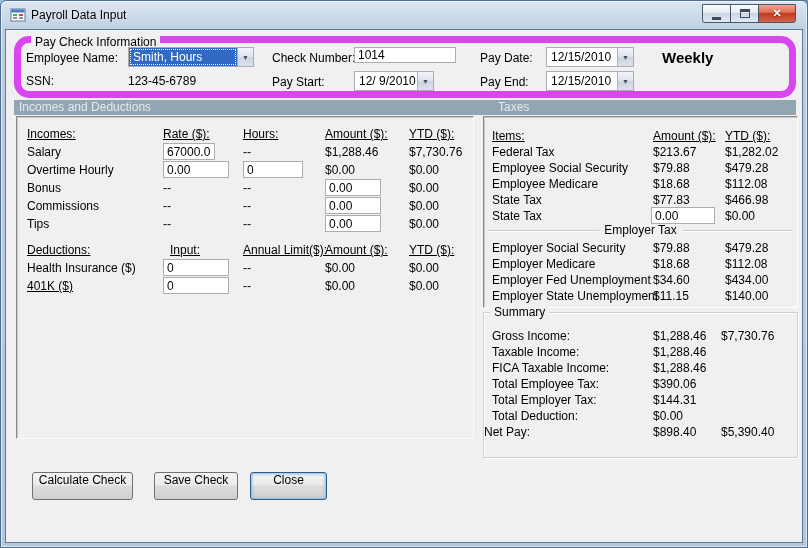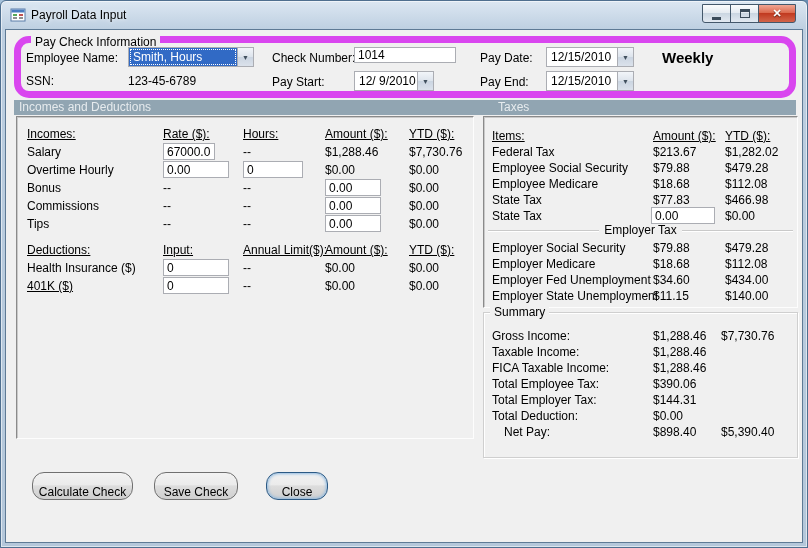--- a/index.html
+++ b/index.html
@@ -40,21 +40,21 @@
   .combo{height:20px;background:#fff;border:1px solid #ABADB3;display:flex}
   .combo *{position:static}
   .combo-val{flex:1;padding:2px 4px;overflow:hidden;white-space:nowrap}
   .combo-val.sel{background:#316AC5;color:#fff;outline:1px dotted #fff;outline-offset:-2px}
   .combo-arrow{width:16px;display:flex;align-items:center;justify-content:center;font-size:7px;
        color:#41505E;border-left:1px solid #ABADB3;
        background:linear-gradient(to bottom,#F2F5F9,#DDE4EC 48%,#CBD5E1 52%,#DBE2EB)}
   .sep{left:4px;right:4px;top:106px;display:flex;align-items:center}
   .sep::before,.sep::after{content:"";flex:1;height:1px;background:#C9C9C9;box-shadow:0 1px 0 #fff}
   .sep span{position:static;padding:0 5px;white-space:nowrap}
-  .btn{height:28px;border:1px solid #707070;border-radius:12px;display:flex;align-items:flex-end;
+  .btn{height:28px;border:1px solid #707070;border-radius:3px;display:flex;align-items:flex-start;
        justify-content:center;white-space:nowrap;cursor:default;
        background:linear-gradient(to bottom,#F2F2F2,#EBEBEB 45%,#DDDDDD 50%,#CFCFCF)}
   .btn.default{border:1px solid #2C5A85;box-shadow:inset 0 0 3px 1px #8FB9DF}
   .bold{font-weight:bold;font-size:15px}
 </style>
 </head>
 <body>
 
 <div class="window">
 
@@ -157,21 +157,21 @@
       <input class="inp" style="left: 308px; top: 80px; width: 56px;" value="0.00">
       <span class="t" style="left:392px;top:82px">$0.00</span>
 
       <span class="t" style="left:10px;top:100px">Tips</span>
       <span class="t" style="left:146px;top:100px">--</span>
       <span class="t" style="left:226px;top:100px">--</span>
       <input class="inp" style="left: 308px; top: 98px; width: 56px;" value="0.00">
       <span class="t" style="left:392px;top:100px">$0.00</span>
 
       <span class="t u" style="left:10px;top:126px">Deductions:</span>
-      <span class="t u" style="left:146px;top:126px">Input:</span>
+      <span class="t u" style="left:153px;top:126px">Input:</span>
       <span class="t u" style="left:226px;top:126px">Annual Limit($):</span>
       <span class="t u" style="left:308px;top:126px">Amount ($):</span>
       <span class="t u" style="left:392px;top:126px">YTD ($):</span>
 
       <span class="t" style="left:10px;top:144px">Health Insurance ($)</span>
       <input class="inp" style="left: 146px; top: 142px; width: 66px;" value="0">
       <span class="t" style="left:226px;top:144px">--</span>
       <span class="t" style="left:308px;top:144px">$0.00</span>
       <span class="t" style="left:392px;top:144px">$0.00</span>
 
@@ -243,29 +243,29 @@
 
       <span class="t" style="left:8px;top:64px">Total Employee Tax:</span>
       <span class="t" style="left:169px;top:64px">$390.06</span>
 
       <span class="t" style="left:8px;top:80px">Total Employer Tax:</span>
       <span class="t" style="left:169px;top:80px">$144.31</span>
 
       <span class="t" style="left:8px;top:96px">Total Deduction:</span>
       <span class="t" style="left:169px;top:96px">$0.00</span>
 
-      <span class="t" style="left:20px;top:112px">Net Pay:</span>
+      <span class="t" style="left:0;top:112px">Net Pay:</span>
       <span class="t" style="left:169px;top:112px">$898.40</span>
       <span class="t" style="left:237px;top:112px">$5,390.40</span>
     </div>
 
     <div class="btn" style="left:26px;top:442px;width:101px">
       <span style="position:static">Calculate Check</span>
     </div>
     <div class="btn" style="left:148px;top:442px;width:84px">
       <span style="position:static">Save Check</span>
     </div>
-    <div class="btn default" style="left:260px;top:442px;width:62px">
+    <div class="btn default" style="left:244px;top:442px;width:77px">
       <span style="position:static">Close</span>
     </div>
 
   </div>
 </div>
 
 </body></html>

